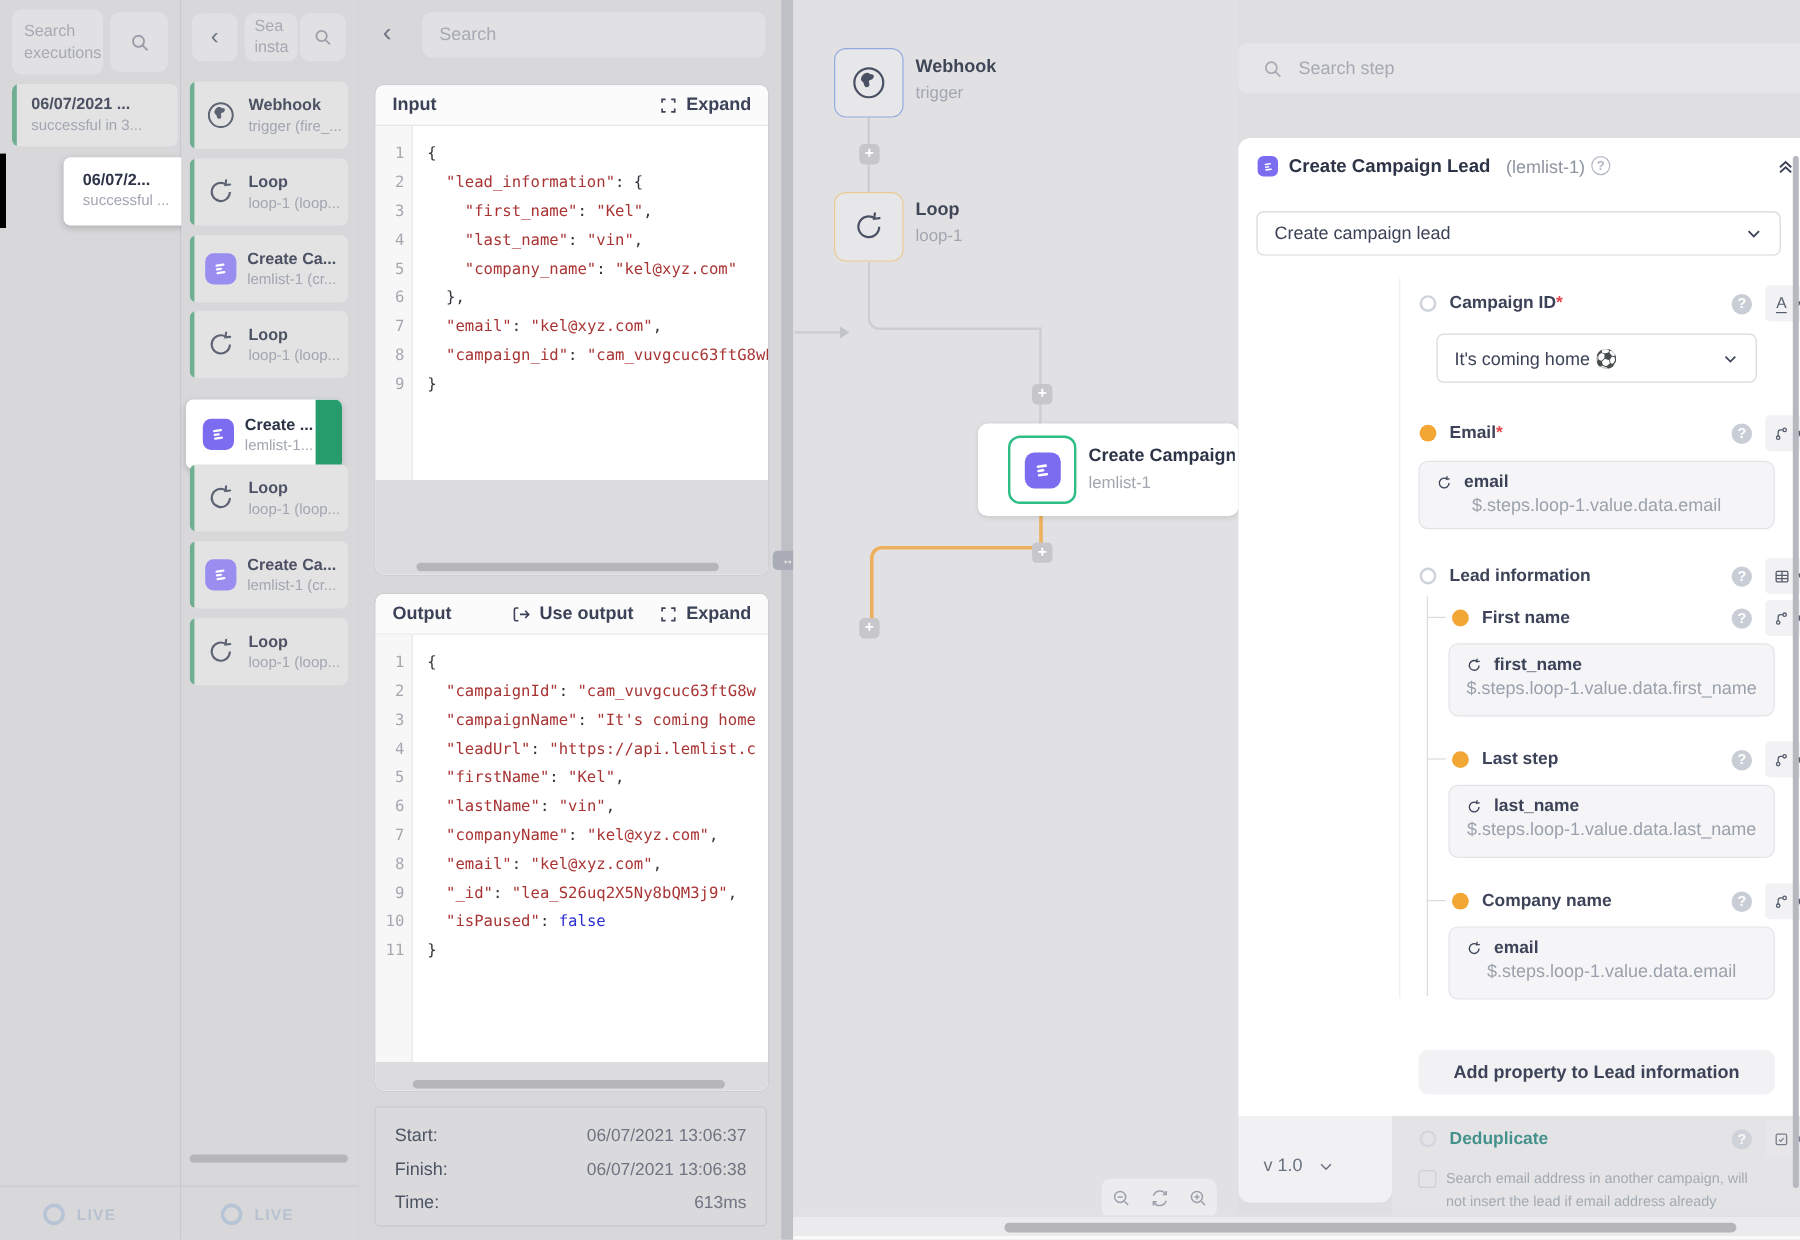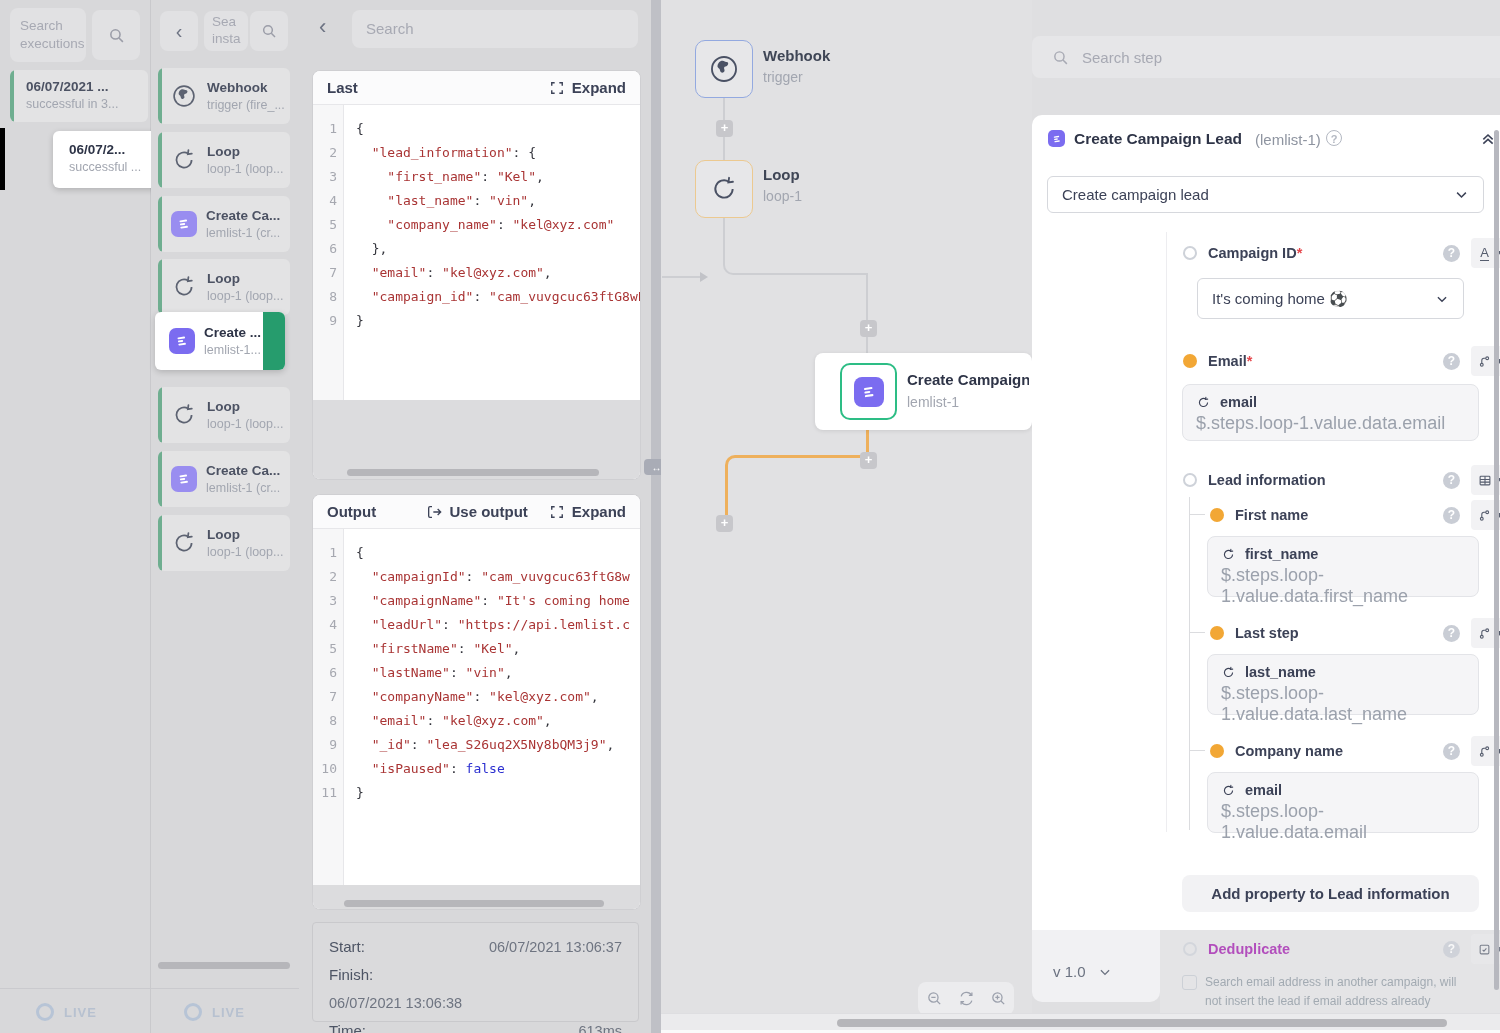--- a/index.html
+++ b/index.html
@@ -39,21 +39,21 @@
   .help{width:17px;height:17px;border-radius:50%;background:#c9cdd5;color:#fff;font-size:12px;
     font-weight:bold;text-align:center;line-height:17px;flex:0 0 auto;}
   .typebox{width:40px;height:30px;background:#f2f2f4;border-radius:4px;display:flex;align-items:center;
     justify-content:center;gap:5px;color:#565d6e;flex:0 0 auto;}
   .caret{width:0;height:0;border-left:4px solid transparent;border-right:4px solid transparent;border-top:5px solid #565d6e;}
   .selectbox{position:absolute;background:#fff;border:1px solid #d6d8dd;border-radius:6px;display:flex;
     align-items:center;font-size:15px;color:#3c4257;padding:0 14px;box-sizing:border-box;}
   .selectbox .grow{flex:1;}
   .vbox{position:absolute;background:#f5f5f7;border:1px solid #e3e4e8;border-radius:8px;padding:9px 13px;box-sizing:border-box;}
   .vname{font-weight:bold;font-size:14.5px;color:#3c4257;display:flex;gap:9px;align-items:center;}
-  .vpath{font-size:18px;color:#9ba1ac;margin-top:3px;}
+  .vpath{font-size:15px;color:#9ba1ac;margin-top:3px;text-align:center;}
   .treeline{position:absolute;background:#dbdcdf;}
   svg{display:block;}
 </style>
 </head>
 <body>
 
 <div class="col" style="left:0;width:150px;background:#d8d8da;border-right:1px solid #c9c9cc;">
   <div class="r" style="left:0;top:128px;width:5px;height:62px;background:#000;"></div>
 
   <div class="r searchbox" style="left:10px;top:8px;width:76px;height:54px;font-size:13.5px;padding:9px 0 0 10px;box-sizing:border-box;line-height:18px;">Search executions</div>
@@ -161,21 +161,21 @@
             <path d="M15.8 3.6l-.5 3.4 3.4-.4" stroke-linecap="round"></path>
           </svg>
       </span>
       <div style="margin-left:9px;overflow:hidden;">
         <div class="ct">Loop</div>
         <div class="cs">loop-1 (loop...</div>
       </div>
     </div>
   </div>
 
-  <div class="r" style="left:4px;top:312px;width:130px;height:58px;background:#fff;border-radius:6px;box-shadow:0 2px 6px rgba(0,0,0,.18);overflow:hidden;">
+  <div class="r" style="left:4px;top:333px;width:130px;height:58px;background:#fff;border-radius:6px;box-shadow:0 2px 6px rgba(0,0,0,.18);overflow:hidden;">
     <div class="r" style="right:0;top:0;width:22px;height:58px;background:#269c6d;"></div>
     <div style="display:flex;align-items:center;height:100%;">
       <span style="margin-left:14px;width:26px;height:26px;border-radius:7px;background:#7b6cf0;display:flex;align-items:center;justify-content:center;">
         <svg width="14" height="14" viewBox="0 0 24 24" fill="#fff" transform="rotate(-8)">
             <rect x="5" y="5" width="13" height="3.2" rx="1.6"></rect>
             <rect x="5" y="10.4" width="9" height="3.2" rx="1.6"></rect>
             <rect x="5" y="15.8" width="13" height="3.2" rx="1.6"></rect>
           </svg>
       </span>
       <div style="margin-left:9px;overflow:hidden;width:68px;">
@@ -241,21 +241,21 @@
     <span>LIVE</span>
   </div>
 </div>
 
 <div class="col" style="left:299px;width:352px;background:#d8d8da;">
   <span class="r" style="left:20px;top:14px;font-size:22px;color:#6d7383;">‹</span>
   <div class="r searchbox" style="left:53px;top:10px;width:286px;height:38px;font-size:15px;line-height:38px;padding-left:14px;box-sizing:border-box;">Search</div>
 
   <div class="iocard" style="left:13px;top:70px;width:327px;height:408px;">
     <div class="iohead">
-      <span class="t">Last</span>
+      <span class="t">Input</span>
       <span style="flex:1;"></span>
       <span style="margin-right:8px;color:#3c4257;">
         <svg width="14" height="14" viewBox="0 0 24 24" fill="none" stroke="currentColor" stroke-width="2.4">
             <path d="M3 8V3h5M16 3h5v5M21 16v5h-5M8 21H3v-5"></path>
           </svg>
       </span>
       <span style="font-weight:bold;">Expand</span>
     </div>
     <div class="codewrap" style="height:295px;">
       <div class="gutter">
@@ -335,21 +335,21 @@
     <div class="iofill">
       <div class="hthumb" style="left:31px;bottom:2px;width:260px;"></div>
     </div>
   </div>
 
   <div class="r" style="left:13px;top:922px;width:327px;height:100px;background:#dadadc;border:1px solid #c9c9cc;border-radius:4px;box-sizing:border-box;padding:10px 16px;">
     <div style="display:flex;justify-content:space-between;line-height:28px;font-size:15px;">
       <span style="color:#4d5464;">Start:</span>
       <span style="color:#6e7481;font-size:14.5px;">06/07/2021 13:06:37</span>
     </div>
-    <div style="display:flex;justify-content:space-between;line-height:28px;font-size:15px;flex-direction:column;">
+    <div style="display:flex;justify-content:space-between;line-height:28px;font-size:15px;">
       <span style="color:#4d5464;">Finish:</span>
       <span style="color:#6e7481;font-size:14.5px;">06/07/2021 13:06:38</span>
     </div>
     <div style="display:flex;justify-content:space-between;line-height:28px;font-size:15px;">
       <span style="color:#4d5464;">Time:</span>
       <span style="color:#6e7481;font-size:14.5px;">613ms</span>
     </div>
   </div>
 </div>
 
@@ -629,21 +629,21 @@
         <span>email</span>
       </div>
     <div class="vpath">$.steps.loop-1.value.data.email</div>
   </div>
 
   <div class="r" style="left:150px;top:875px;width:297px;height:37px;background:#f2f2f4;border-radius:8px;display:flex;align-items:center;justify-content:center;font-size:15px;font-weight:bold;color:#3c4257;">Add property to Lead information</div>
 
   <div class="r" style="left:128px;top:930px;width:340px;height:83px;background:#e4e4e6;"></div>
   <div class="frow" style="left:151px;top:934px;width:328px;opacity:.75;">
     <span class="dot empty"></span>
-    <span class="flabel" style="color:#a21caf;">Deduplicate</span>
+    <span class="flabel" style="color:#0f766e;">Deduplicate</span>
     <span style="flex:1;"></span>
     <span class="help">?</span>
     <span class="typebox" style="background:#e9e9eb;">
       <span>
         <svg width="13" height="13" viewBox="0 0 24 24" fill="none" stroke="currentColor" stroke-width="2">
             <rect x="4" y="4" width="16" height="16" rx="2"></rect>
             <path d="M8.5 12.5l2.5 2.5 4.5-5"></path>
           </svg>
       </span>
       <span class="caret"></span>

